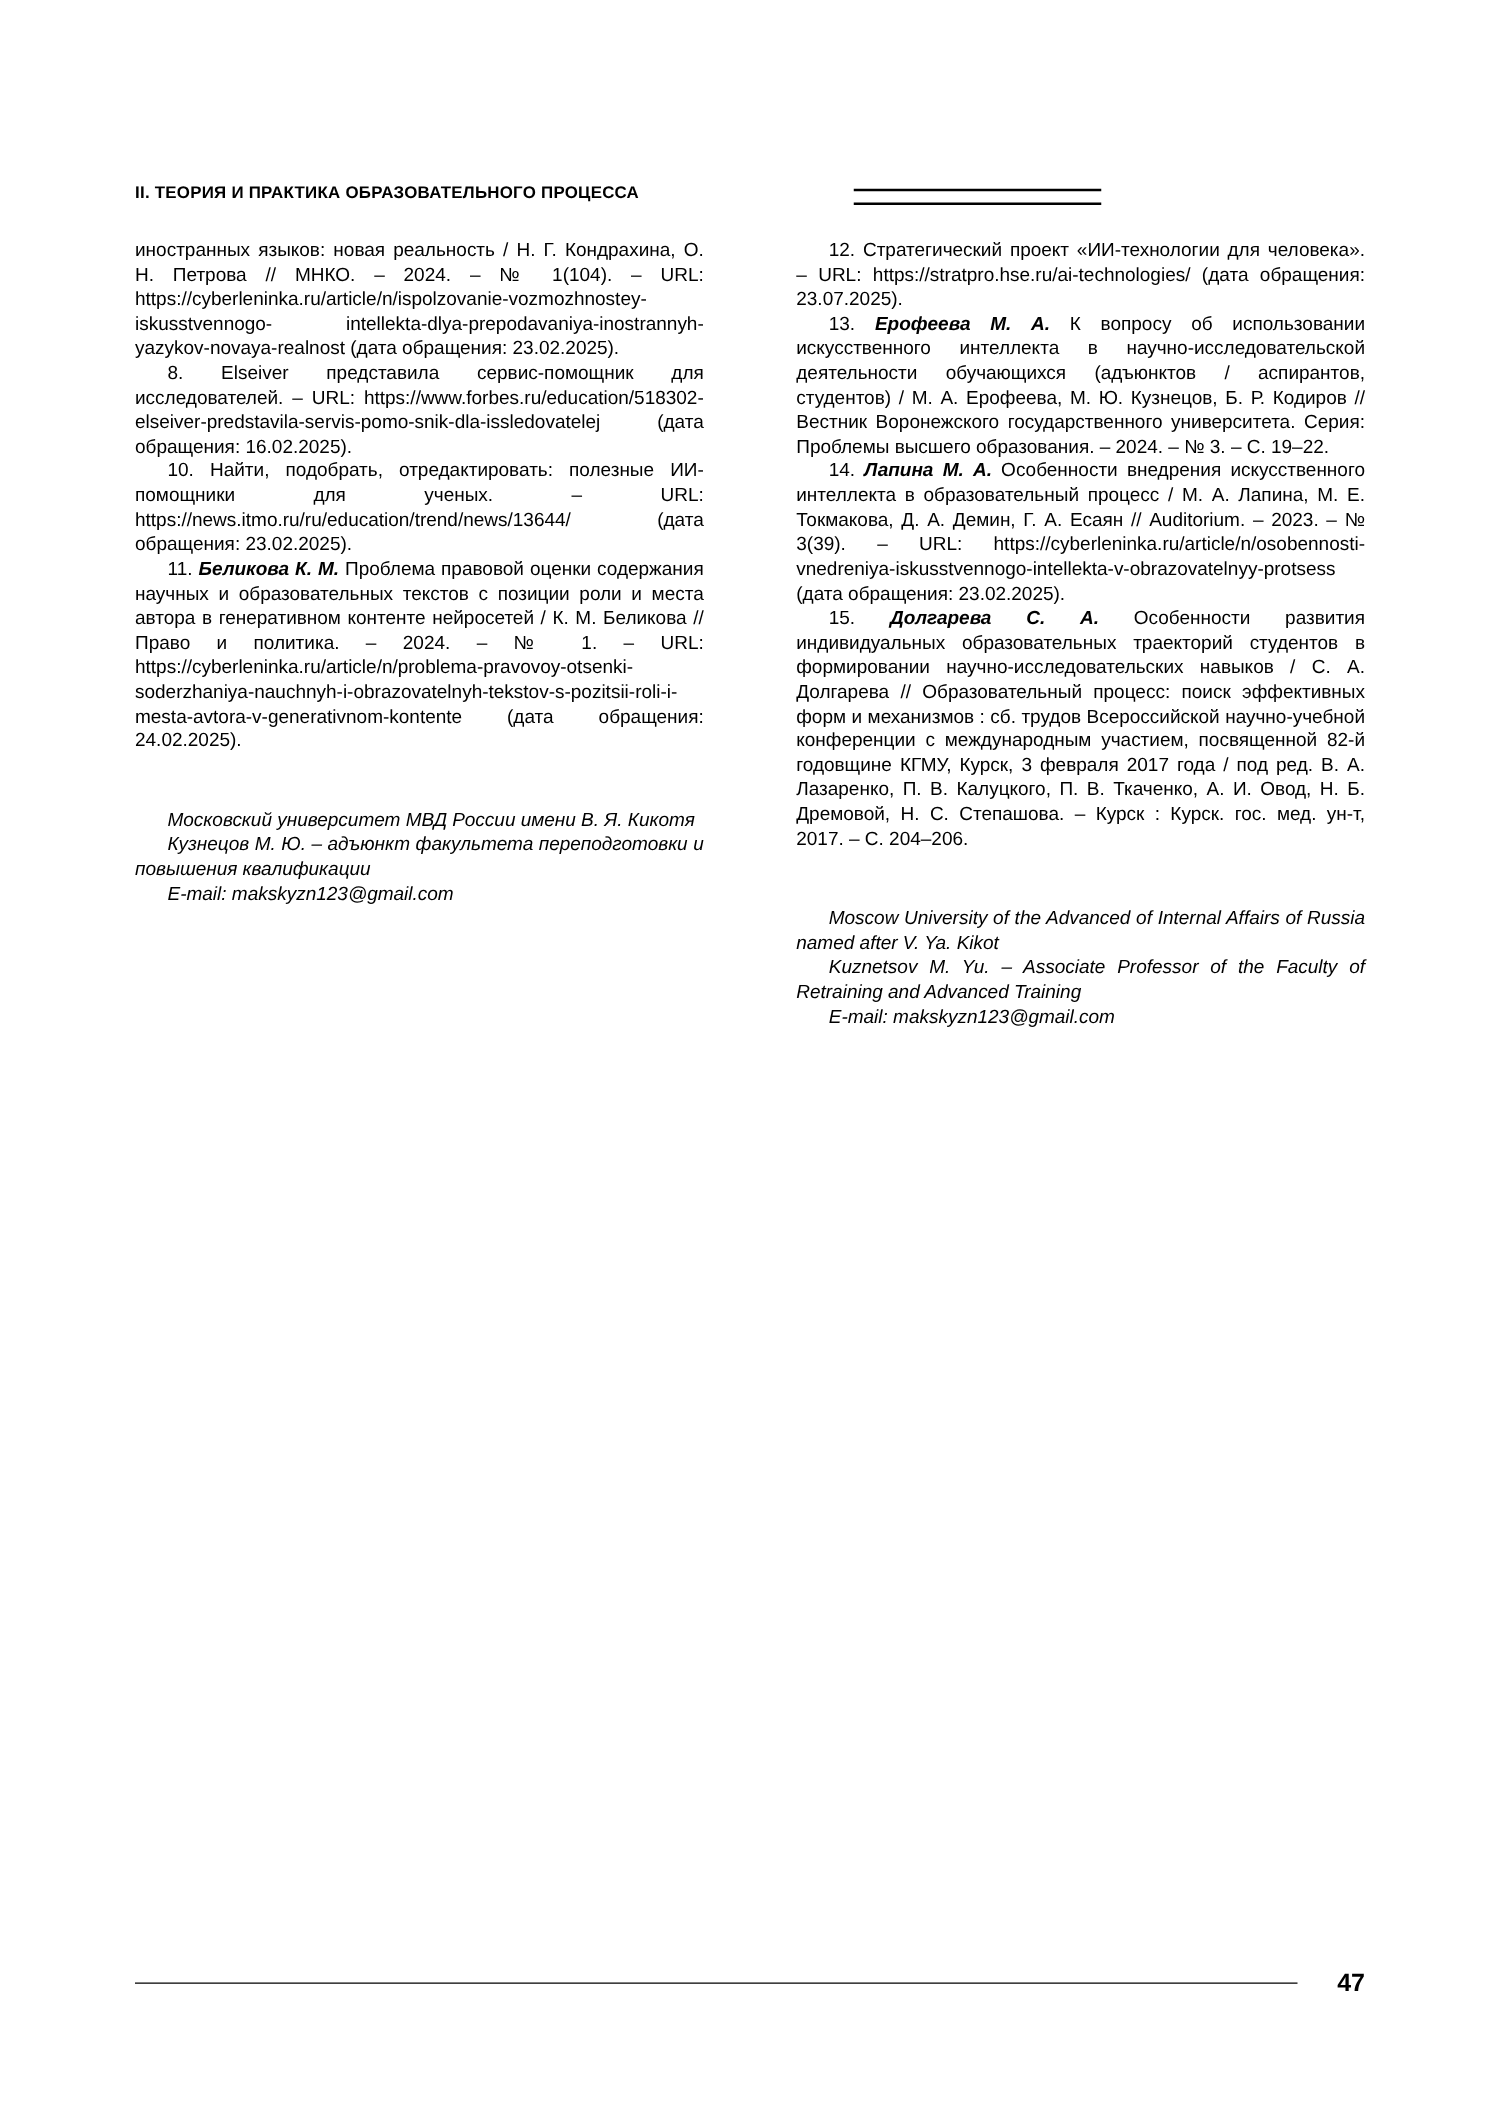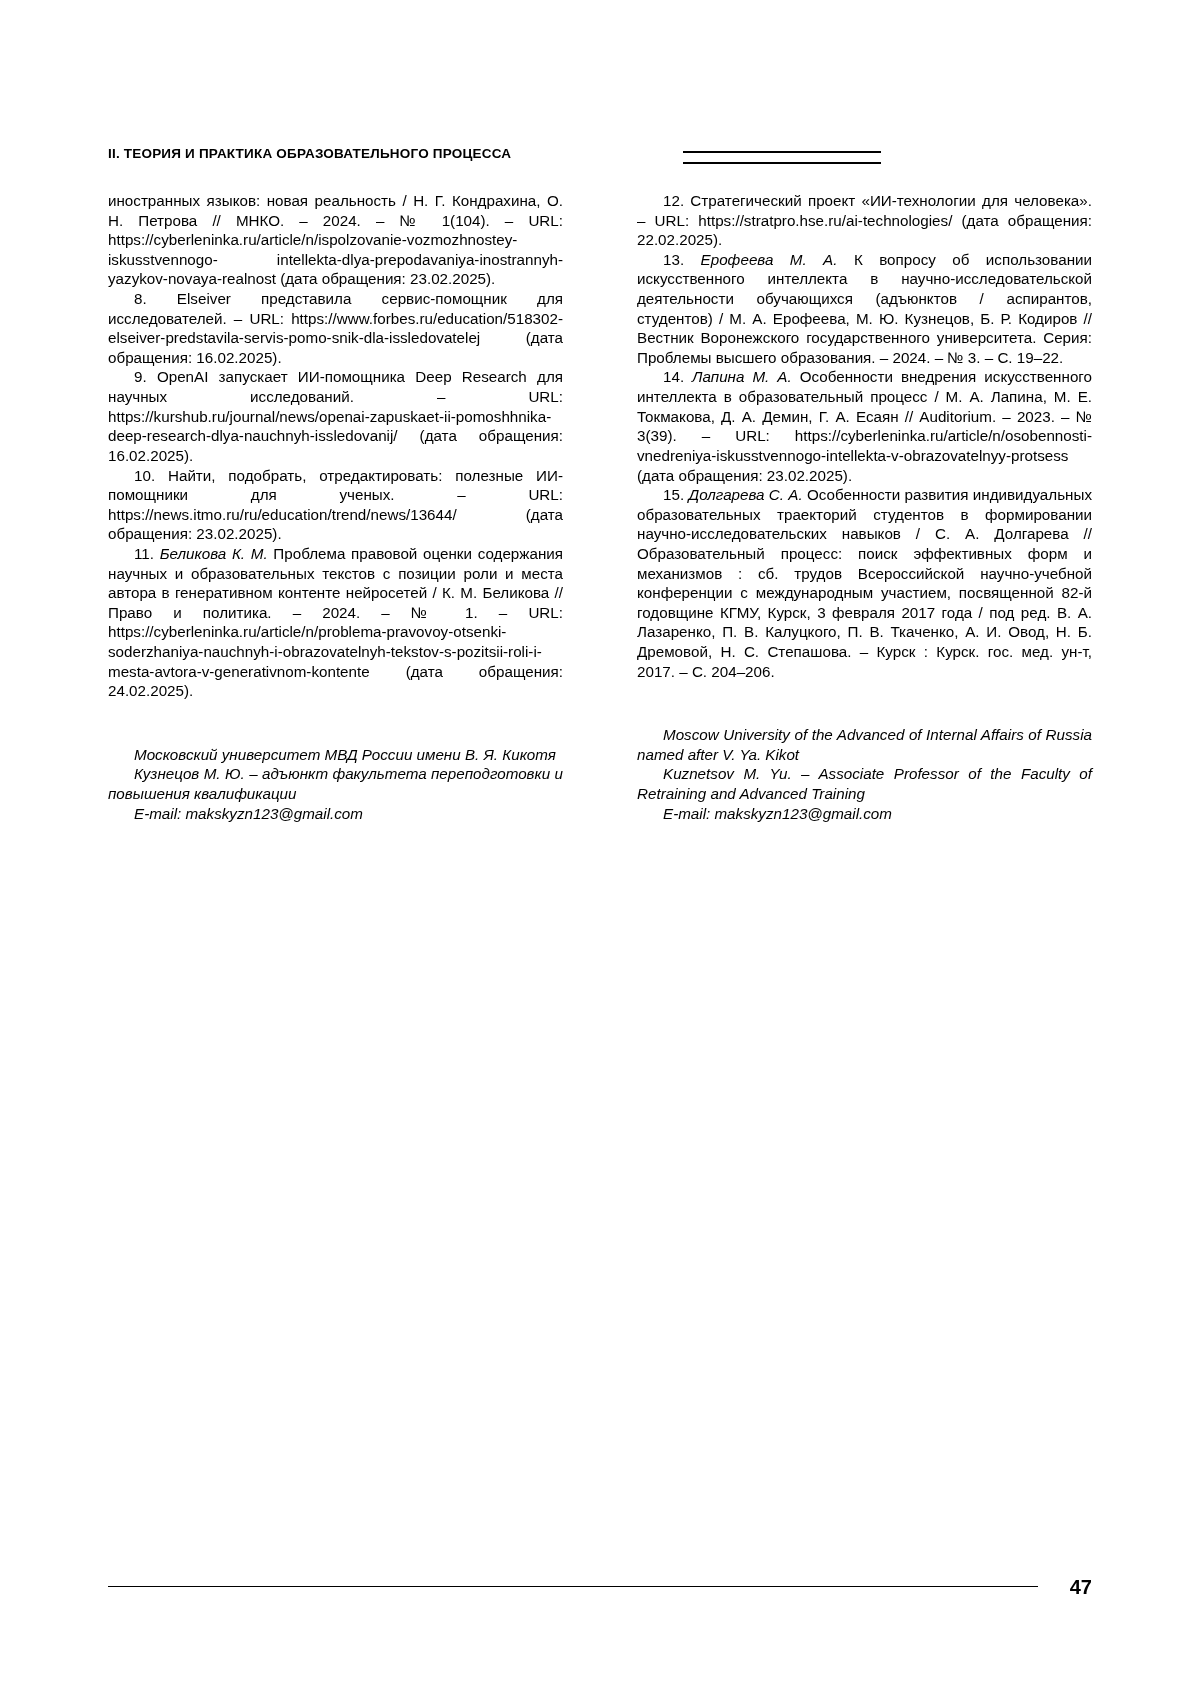--- a/index.html
+++ b/index.html
@@ -88,21 +88,21 @@
 
   .col p {
     margin: 0;
   }
   .col p.indent {
     text-indent: 26px;
   }
   .col p.noindent {
     text-indent: 0;
   }
-  .italic { font-style: italic; }
+  .italic { font-style: italic; font-weight: bold; }
 
   
   .affil {
     margin-top: 44px;
   }
   .affil p {
     font-style: italic;
     margin: 0;
     text-align: justify;
   }
@@ -140,36 +140,35 @@
     <div class="header-left">II. ТЕОРИЯ И ПРАКТИКА ОБРАЗОВАТЕЛЬНОГО ПРОЦЕССА</div>
     <div class="header-rule"></div>
   </div>
 
   <div class="col col-left">
 
     <p class="noindent">иностранных языков: новая реальность / Н. Г. Кондрахина, О. Н. Петрова // МНКО. – 2024. – № 1(104). – URL: https://cyberleninka.ru/article/n/ispolzovanie-vozmozhnostey-iskusstvennogo- intellekta-dlya-prepodavaniya-inostrannyh-yazykov-novaya-realnost (дата обращения: 23.02.2025).</p>
 
     <p class="indent"><span>8.</span><span> Elseiver представила сервис-помощник для исследователей. – URL: https://www.forbes.ru/education/518302-elseiver-predstavila-servis-pomo-snik-dla-issledovatelej (дата обращения: 16.02.2025).</span></p>
 
-    <p class="indent"><span>9.</span><span> OpenAI запускает ИИ-помощника Deep Research для научных исследований. – URL: https://kurshub.ru/journal/news/openai-zapuskaet-ii-pomoshhnika-deep-research-dlya-nauchnyh-issledovanij/ (дата обращения: 16.02.2025).</span></p>
 
     <p class="indent"><span>10.</span><span> Найти, подобрать, отредактировать: полезные ИИ-помощники для ученых. – URL: https://news.itmo.ru/ru/education/trend/news/13644/ (дата обращения: 23.02.2025).</span></p>
 
     <p class="indent"><span>11.</span><span class="italic"> Беликова К. М.</span><span> Проблема правовой оценки содержания научных и образовательных текстов с позиции роли и места автора в генеративном контенте нейросетей / К. М. Беликова // Право и политика. – 2024. – № 1. – URL: https://cyberleninka.ru/article/n/problema-pravovoy-otsenki-soderzhaniya-nauchnyh-i-obrazovatelnyh-tekstov-s-pozitsii-roli-i-mesta-avtora-v-generativnom-kontente (дата обращения: 24.02.2025).</span></p>
 
     <div class="affil">
       <p class="ind">Московский университет МВД России имени В. Я. Кикотя</p>
       <p class="ind">Кузнецов М. Ю. – адъюнкт факультета переподготовки и повышения квалификации</p>
       <p class="ind">E-mail: makskyzn123@gmail.com</p>
     </div>
   </div>
 
   <div class="col col-right">
 
-    <p class="indent"><span>12.</span><span> Стратегический проект «ИИ-технологии для человека». – URL: https://stratpro.hse.ru/ai-technologies/ (дата обращения: 22.02.2025).</span></p>
+    <p class="indent"><span>12.</span><span> Стратегический проект «ИИ-технологии для человека». – URL: https://stratpro.hse.ru/ai-technologies/ (дата обращения: 23.07.2025).</span></p>
 
     <p class="indent"><span>13.</span><span class="italic"> Ерофеева М. А.</span><span> К вопросу об использовании искусственного интеллекта в научно-исследовательской деятельности обучающихся (адъюнктов / аспирантов, студентов) / М. А. Ерофеева, М. Ю. Кузнецов, Б. Р. Кодиров // Вестник Воронежского государственного университета. Серия: Проблемы высшего образования. – 2024. – № 3. – С. 19–22.</span></p>
 
     <p class="indent"><span>14.</span><span class="italic"> Лапина М. А.</span><span> Особенности внедрения искусственного интеллекта в образовательный процесс / М. А. Лапина, М. Е. Токмакова, Д. А. Демин, Г. А. Есаян // Auditorium. – 2023. – № 3(39). – URL: https://cyberleninka.ru/article/n/osobennosti-vnedreniya-iskusstvennogo-intellekta-v-obrazovatelnyy-protsess (дата обращения: 23.02.2025).</span></p>
 
     <p class="indent"><span>15.</span><span class="italic"> Долгарева С. А.</span><span> Особенности развития индивидуальных образовательных траекторий студентов в формировании научно-исследовательских навыков / С. А. Долгарева // Образовательный процесс: поиск эффективных форм и механизмов : сб. трудов Всероссийской научно-учебной конференции с международным участием, посвященной 82-й годовщине КГМУ, Курск, 3 февраля 2017 года / под ред. В. А. Лазаренко, П. В. Калуцкого, П. В. Ткаченко, А. И. Овод, Н. Б. Дремовой, Н. С. Степашова. – Курск : Курск. гос. мед. ун-т, 2017. – С. 204–206.</span></p>
 
     <div class="affil">
       <p class="ind">Moscow University of the Advanced of Internal Affairs of Russia named after V. Ya. Kikot</p>
       <p class="ind">Kuznetsov M. Yu. – Associate Professor of the Faculty of Retraining and Advanced Training</p>

